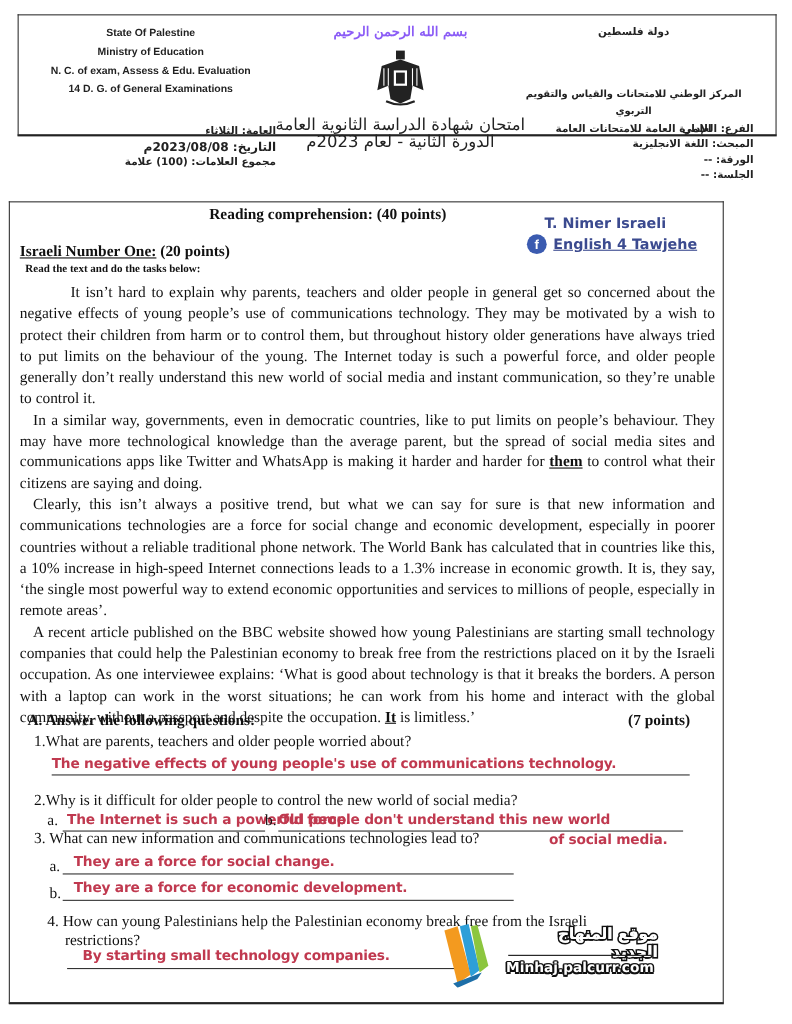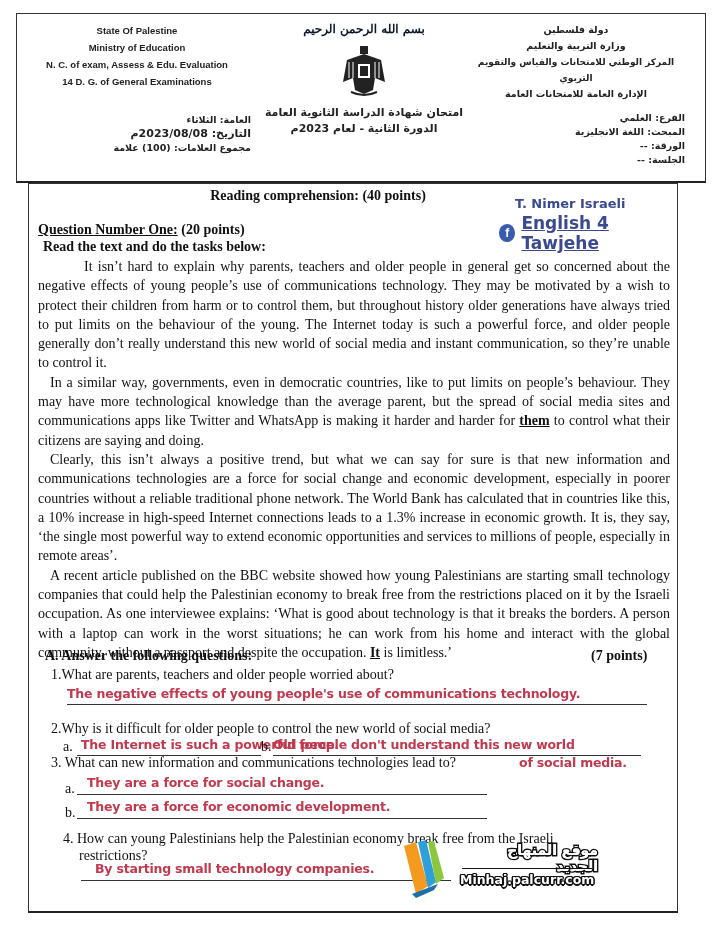--- a/index.html
+++ b/index.html
@@ -1,43 +1,43 @@
 <!DOCTYPE html>
 <html><head>
 <meta charset="utf-8">
 <style>
   html, body { margin:0; padding:0; background:#fff; }
   body { width:720px; height:931px; position:relative; overflow:hidden; font-family:"Liberation Serif", serif; color:#111; }
 
   
-  .hdr { position:absolute; left:16px; top:13px; width:690px; height:170px; border:1.5px solid #333; border-bottom:2px solid #222; box-sizing:border-box; }
+  .hdr { position:absolute; left:16px; top:13px; width:690px; height:111px; border:1.5px solid #333; border-bottom:2px solid #222; box-sizing:border-box; }
   .hdr-en { position:absolute; left:0; top:8px; width:240px; text-align:center; font-family:"Liberation Sans", sans-serif; font-weight:bold; font-size:9.5px; line-height:17px; color:#222; }
   .hdr-ar-right { position:absolute; right:14px; top:8px; width:230px; text-align:center; direction:rtl; font-family:"DejaVu Sans", sans-serif; font-weight:bold; font-size:9.5px; line-height:16px; color:#222; }
-  .hdr-ar-right .l2 { font-size:9px; }
+  .hdr-ar-right .l2 { font-size:9px;margin-top:40px; }
   .hdr-center { position:absolute; left:232px; top:8px; width:230px; text-align:center; direction:rtl; }
-  .basmala { font-family:"DejaVu Serif", serif; font-size:12px; font-weight:bold; color:#0f172a; }
+  .basmala { font-family:"DejaVu Serif", serif; font-size:12px; font-weight:bold; color:#8b5cf6; }
   .emblem { width:50px; height:55px; margin:8px auto 6px auto; }
-  .exam-title { font-family:"DejaVu Sans", sans-serif; font-weight:bold; font-size:11px; line-height:16px; color:#222; }
+  .exam-title { font-family:"DejaVu Sans", sans-serif; font-weight:normal; font-size:15px; line-height:16px; color:#222; }
 
   .meta-left { position:absolute; left:4px; top:99px; width:230px; direction:rtl; text-align:right; font-family:"DejaVu Sans", sans-serif; font-weight:bold; font-size:9.5px; line-height:14px; color:#222; }
   .meta-left .date { font-size:11px; }
   .meta-right { position:absolute; right:20px; top:97px; width:200px; direction:rtl; text-align:right; font-family:"DejaVu Sans", sans-serif; font-weight:bold; font-size:9.5px; line-height:14px; color:#222; }
 
   
-  .main { position:absolute; left:28px; top:183px; width:650px; height:730px; border:1.5px solid #333; border-bottom:2px solid #222; box-sizing:border-box; }
+  .main { position:absolute; left:8px; top:183px; width:650px; height:730px; border:1.5px solid #333; border-bottom:2px solid #222; box-sizing:border-box; }
   .section-title { position:absolute; left:0; top:4px; width:100%; text-align:center; font-weight:bold; font-size:14px; padding-right:70px; box-sizing:border-box; }
   .teacher { position:absolute; left:470px; top:12px; font-family:"DejaVu Sans", sans-serif; font-weight:bold; color:#3b4a8f; }
   .teacher .name { font-size:13px; padding-left:16px; }
   .teacher .page { display:flex; align-items:center; margin-top:2px; }
   .fb { width:18px; height:18px; border-radius:50%; background:#3b5bb0; color:#fff; font-family:"Liberation Sans", sans-serif; font-size:12px; font-weight:bold; text-align:center; line-height:19px; margin-right:6px; }
-  .teacher .page span.lbl { font-size:17px; text-decoration:underline; }
+  .teacher .page span.lbl { font-size:13px; text-decoration:underline; }
 
   .q-head { position:absolute; left:9px; top:38px; font-size:14px; }
   .q-head b.u { text-decoration:underline; }
-  .instr { position:absolute; left:14px; top:55px; font-size:14px; font-weight:bold; }
+  .instr { position:absolute; left:14px; top:55px; font-size:10px; font-weight:bold; }
 
   .passage { position:absolute; left:9px; top:73px; width:632px; font-size:14px; line-height:19.3px; text-align:justify; }
   .passage p { margin:0; text-indent:46px; }
   .passage p.p2, .passage p.p3, .passage p.p4 { text-indent:12px; }
   .uword { text-decoration:underline; font-weight:bold; }
 
   .qa { position:absolute; left:0; top:464px; width:100%; font-size:14px; }
   .partA { position:absolute; left:16px; top:0; font-weight:bold; }
   .pts { position:absolute; left:562px; top:0; font-weight:bold; }
   .q { position:absolute; font-size:14px; }
@@ -72,21 +72,20 @@
         <rect x="21" y="22" width="8" height="10" fill="#222"></rect>
         <path d="M12 48 Q25 54 38 48" stroke="#222" stroke-width="2" fill="none"></path>
       </svg>
     </div>
     <div class="exam-title">امتحان شهادة الدراسة الثانوية العامة</div>
     <div class="exam-title">الدورة الثانية - لعام 2023م</div>
   </div>
 
   <div class="hdr-ar-right">
     <div>دولة فلسطين</div>
-    <div>وزارة التربية والتعليم</div>
     <div class="l2">المركز الوطني للامتحانات والقياس والتقويم التربوي</div>
     <div>الإدارة العامة للامتحانات العامة</div>
   </div>
 
   <div class="meta-left">
     <div>العامة: الثلاثاء</div>
     <div class="date">التاريخ: 2023/08/08م</div>
     <div>مجموع العلامات: (100) علامة</div>
   </div>
 
@@ -103,21 +102,21 @@
 
   <div class="teacher">
     <div class="name">T. Nimer Israeli</div>
     <div class="page">
       <span class="fb">f</span>
       <span class="lbl">English 4 Tawjehe</span>
     </div>
   </div>
 
   <div class="q-head">
-    <b class="u">Question Number One:</b><b> (20 points)</b>
+    <b class="u">Israeli Number One:</b><b> (20 points)</b>
   </div>
   <div class="instr">Read the text and do the tasks below:</div>
 
   <div class="passage">
     <p class="p1">It isn’t hard to explain why parents, teachers and older people in general get so concerned about the negative effects of young people’s use of communications technology. They may be motivated by a wish to protect their children from harm or to control them, but throughout history older generations have always tried to put limits on the behaviour of the young. The Internet today is such a powerful force, and older people generally don’t really understand this new world of social media and instant communication, so they’re unable to control it.</p>
     <p class="p2"><span>In a similar way, governments, even in democratic countries, like to put limits on people’s behaviour. They may have more technological knowledge than the average parent, but the spread of social media sites and communications apps like Twitter and WhatsApp is making it harder and harder for </span><span class="uword">them</span><span> to control what their citizens are saying and doing.</span></p>
     <p class="p3">Clearly, this isn’t always a positive trend, but what we can say for sure is that new information and communications technologies are a force for social change and economic development, especially in poorer countries without a reliable traditional phone network. The World Bank has calculated that in countries like this, a 10% increase in high-speed Internet connections leads to a 1.3% increase in economic growth. It is, they say, ‘the single most powerful way to extend economic opportunities and services to millions of people, especially in remote areas’.</p>
     <p class="p4"><span>A recent article published on the BBC website showed how young Palestinians are starting small technology companies that could help the Palestinian economy to break free from the restrictions placed on it by the Israeli occupation. As one interviewee explains: ‘What is good about technology is that it breaks the borders. A person with a laptop can work in the worst situations; he can work from his home and interact with the global community, without a passport and despite the occupation. </span><span class="uword">It</span><span> is limitless.’</span></p>
   </div>
 

